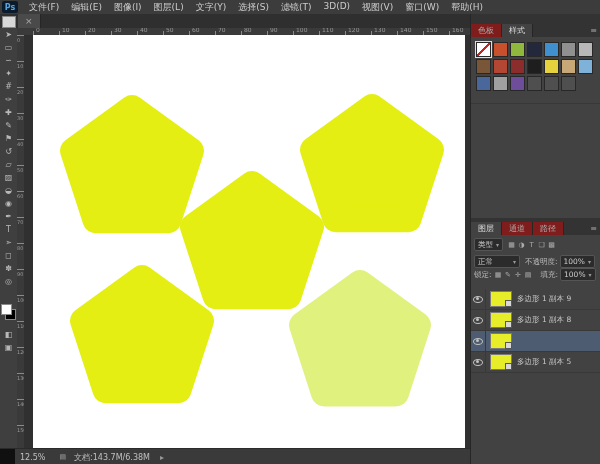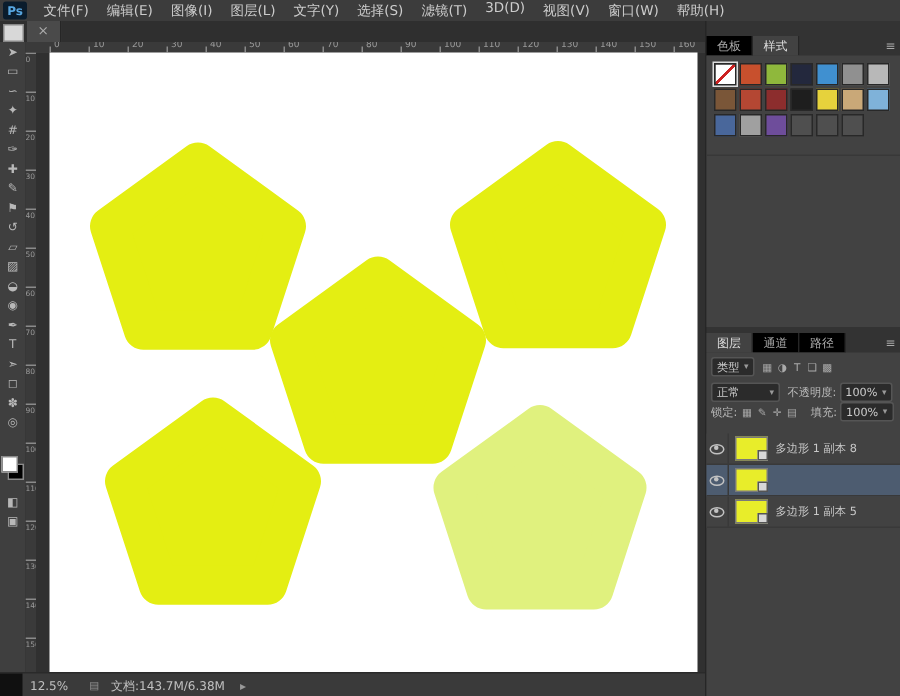--- a/index.html
+++ b/index.html
@@ -33,21 +33,21 @@
   .htick{position:absolute;bottom:0;height:4px;border-left:1px solid #8a8a8a;}
   .htick .lbl{position:absolute;left:2px;top:-5px;font-size:6px;color:#9a9a9a;}
   .vtick{position:absolute;left:0;width:7px;border-top:1px solid #8a8a8a;}
   .vtick .lbl{position:absolute;left:0px;top:1px;font-size:5px;color:#9a9a9a;}
   
   .canvas-view{position:absolute;left:24px;top:35px;width:446px;height:413px;background:#303030;}
   .doc{position:absolute;left:9px;top:0;width:432px;height:413px;background:#fff;}
   
   .dock{position:absolute;left:470px;top:14px;width:130px;height:450px;background:#333;border-left:1px solid #262626;}
   .panel-tabs{position:absolute;left:0;width:130px;height:13px;display:flex;font-size:8px;}
-  .panel-tab{padding:0 7px;display:flex;align-items:center;background:#000000;color:#aaa;border-right:1px solid #262626;}
+  .panel-tab{padding:0 7px;display:flex;align-items:center;background:#7f1d1d;color:#aaa;border-right:1px solid #262626;}
   .panel-tab.active{background:#424242;color:#ddd;}
   .panel-menu-icon{position:absolute;right:4px;font-size:8px;color:#aaa;}
   .styles-content{position:absolute;left:0;top:13px;width:130px;height:181px;background:#424242;}
   .swatch-grid{position:absolute;left:5px;top:5px;width:122px;display:flex;flex-wrap:wrap;gap:2px;}
   .swatch{width:15px;height:15px;border:1px solid #282828;box-sizing:border-box;}
   .swatch.sel{outline:1px solid #ddd;}
   .swatch-none{background:linear-gradient(135deg,#fff 44%,#cc2222 44%,#cc2222 56%,#fff 56%);}
   .styles-divider{position:absolute;left:0;top:66px;width:130px;border-top:1px solid #383838;}
   
   .layers-wrap{position:absolute;left:0;top:208px;width:130px;height:242px;}
@@ -341,20 +341,29 @@
         </div>
 
         <div class="layer-list">
             <div class="layer-row">
               <div class="eye-cell">
                 <span class="eye"></span>
               </div>
               <div class="thumb" style="background: rgb(232, 237, 42);">
                 <span class="badge"></span>
               </div>
+              <span class="layer-name">多边形 1 副本 9</span>
+            </div>
+            <div class="layer-row">
+              <div class="eye-cell">
+                <span class="eye"></span>
+              </div>
+              <div class="thumb" style="background: rgb(232, 237, 42);">
+                <span class="badge"></span>
+              </div>
               <span class="layer-name">多边形 1 副本 8</span>
             </div>
             <div class="layer-row selected">
               <div class="eye-cell">
                 <span class="eye"></span>
               </div>
               <div class="thumb" style="background: rgb(232, 237, 42);">
                 <span class="badge"></span>
               </div>
               <span class="layer-name">多边形 1 副本 7</span>

